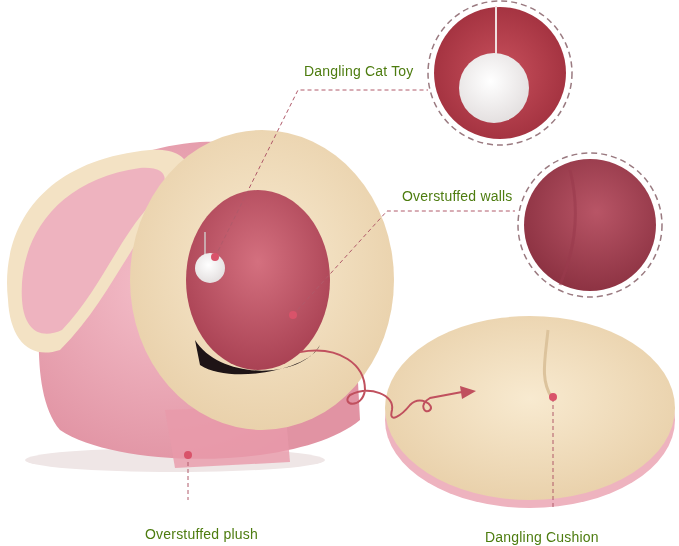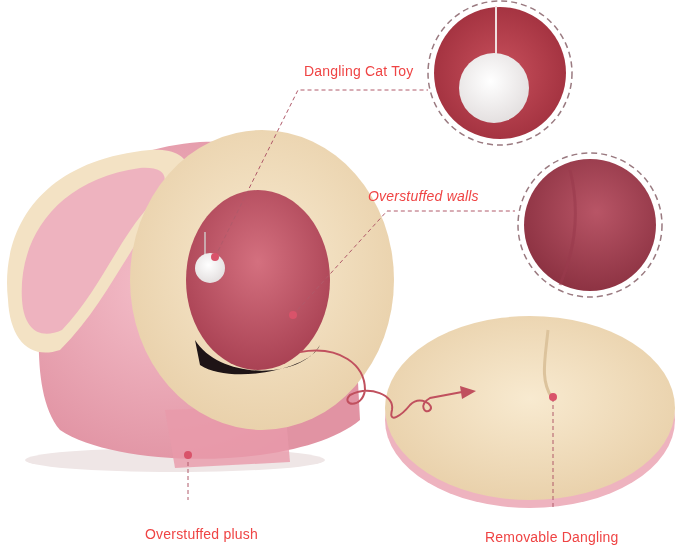--- a/index.html
+++ b/index.html
@@ -1,17 +1,17 @@
 <!DOCTYPE html>
 <html><head>
 <meta charset="utf-8">
 <style>
   html, body { margin:0; padding:0; background:#ffffff; }
   body { width:679px; height:546px; position:relative; overflow:hidden; font-family:"Liberation Sans", sans-serif; }
-  .label { position:absolute; font-size:14px; color:#ef4444; letter-spacing:0.2px; white-space:nowrap; }
+  .label { position:absolute; font-size:14px; color:#4d7c0f; letter-spacing:0.2px; white-space:nowrap; }
   svg.layer { position:absolute; left:0; top:0; }
 </style>
 </head>
 <body>
 
 <svg class="layer" width="679" height="546" viewBox="0 0 679 546">
   <defs>
     <radialGradient id="pinkBody" cx="40%" cy="45%" r="60%">
       <stop offset="0%" stop-color="#f4bfca"></stop>
       <stop offset="100%" stop-color="#e193a3"></stop>
@@ -82,15 +82,15 @@
     <circle cx="553" cy="397" r="4"></circle>
   </g>
 
   <g>
     <path d="M300 352 C340 345 365 365 365 390 C362 410 340 405 350 395 C370 385 395 395 392 410 C388 425 402 415 410 405 C420 395 435 405 430 410 C425 415 418 405 430 398 L462 392" stroke="#c0505e" stroke-width="2" fill="none"></path>
     <polygon points="460,386 476,391 462,399" fill="#c0505e"></polygon>
   </g>
 </svg>
 
 <div class="label" style="left:304px; top:63px;">Dangling Cat Toy</div>
-<div class="label" style="left:368px; top:188px;font-style:italic;">Overstuffed walls</div>
+<div class="label" style="left:402px; top:188px;">Overstuffed walls</div>
 <div class="label" style="left:145px; top:526px;">Overstuffed plush</div>
-<div class="label" style="left:485px; top:529px;">Removable Dangling</div>
+<div class="label" style="left:485px; top:529px;">Dangling Cushion</div>
 
 </body></html>

